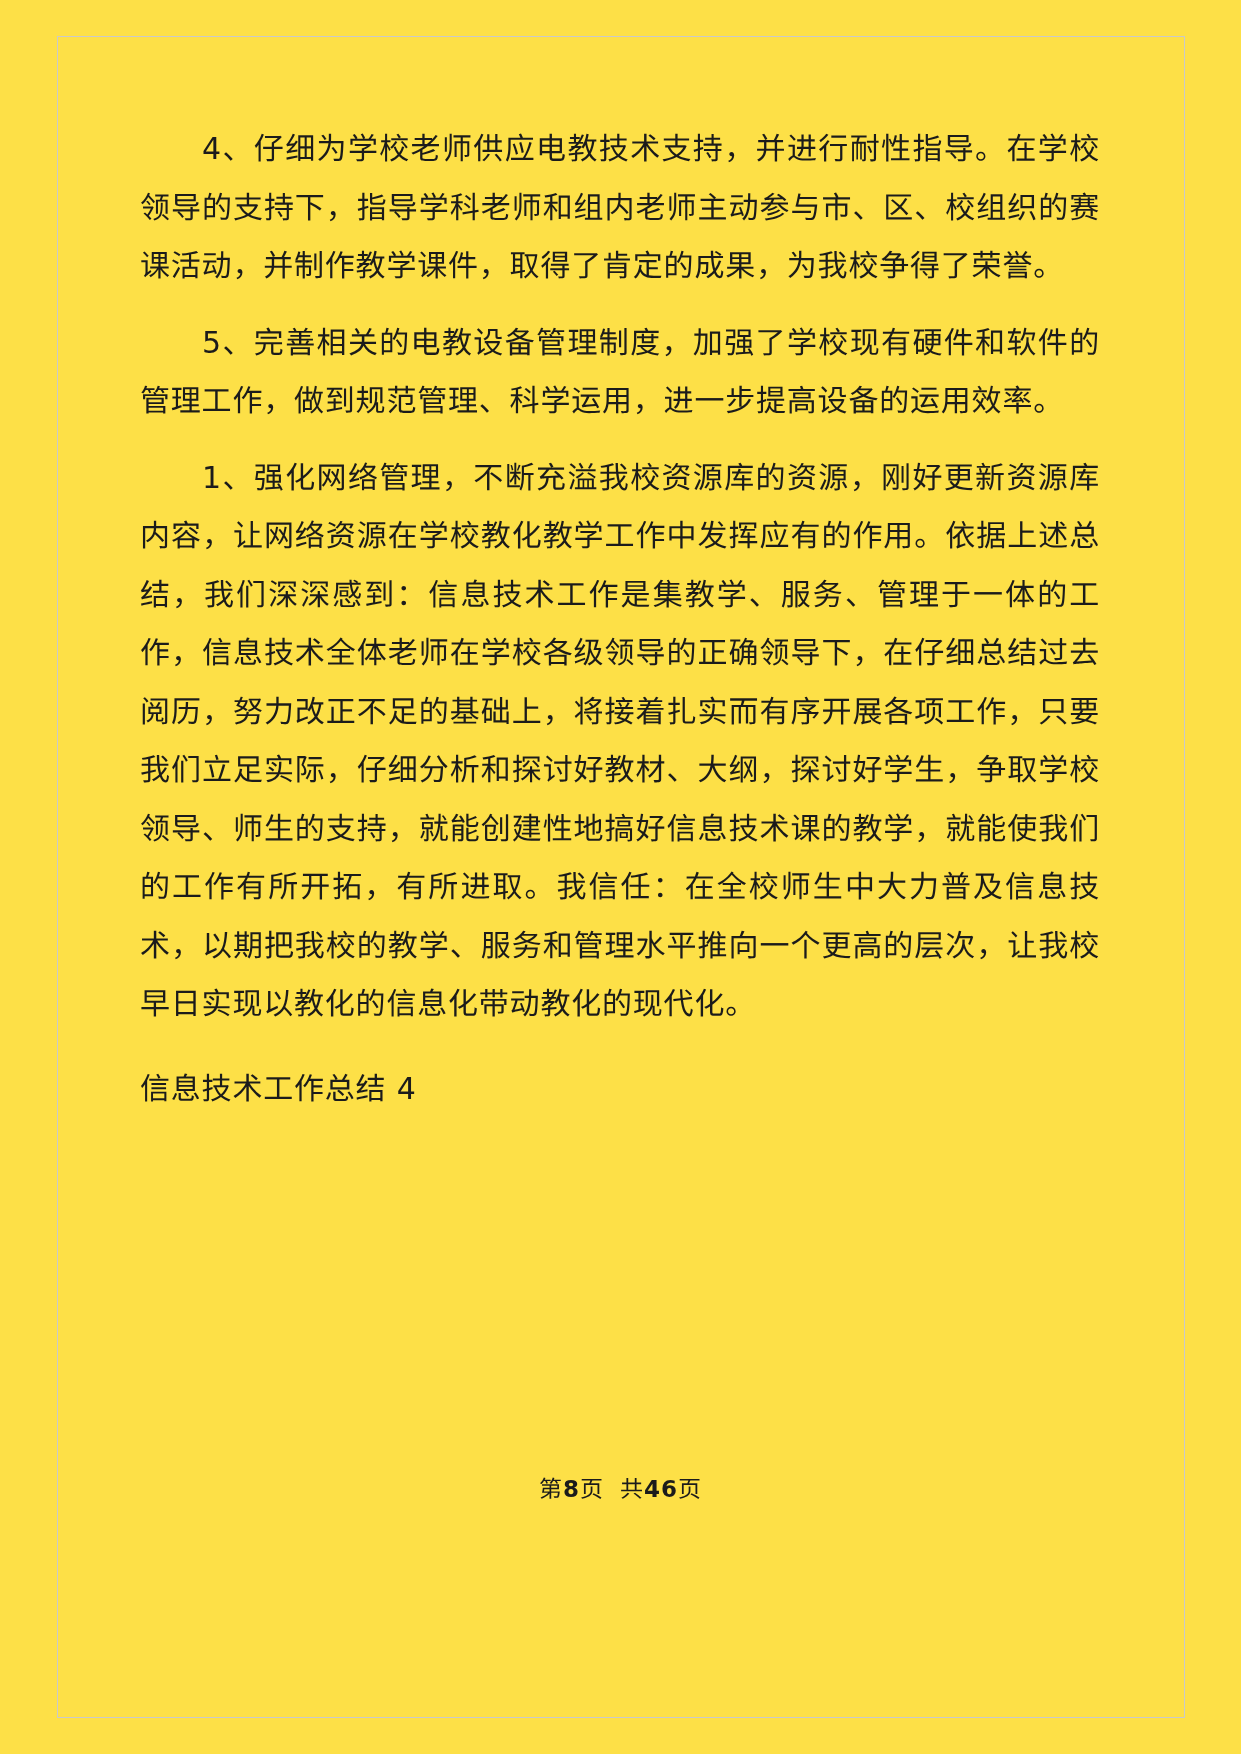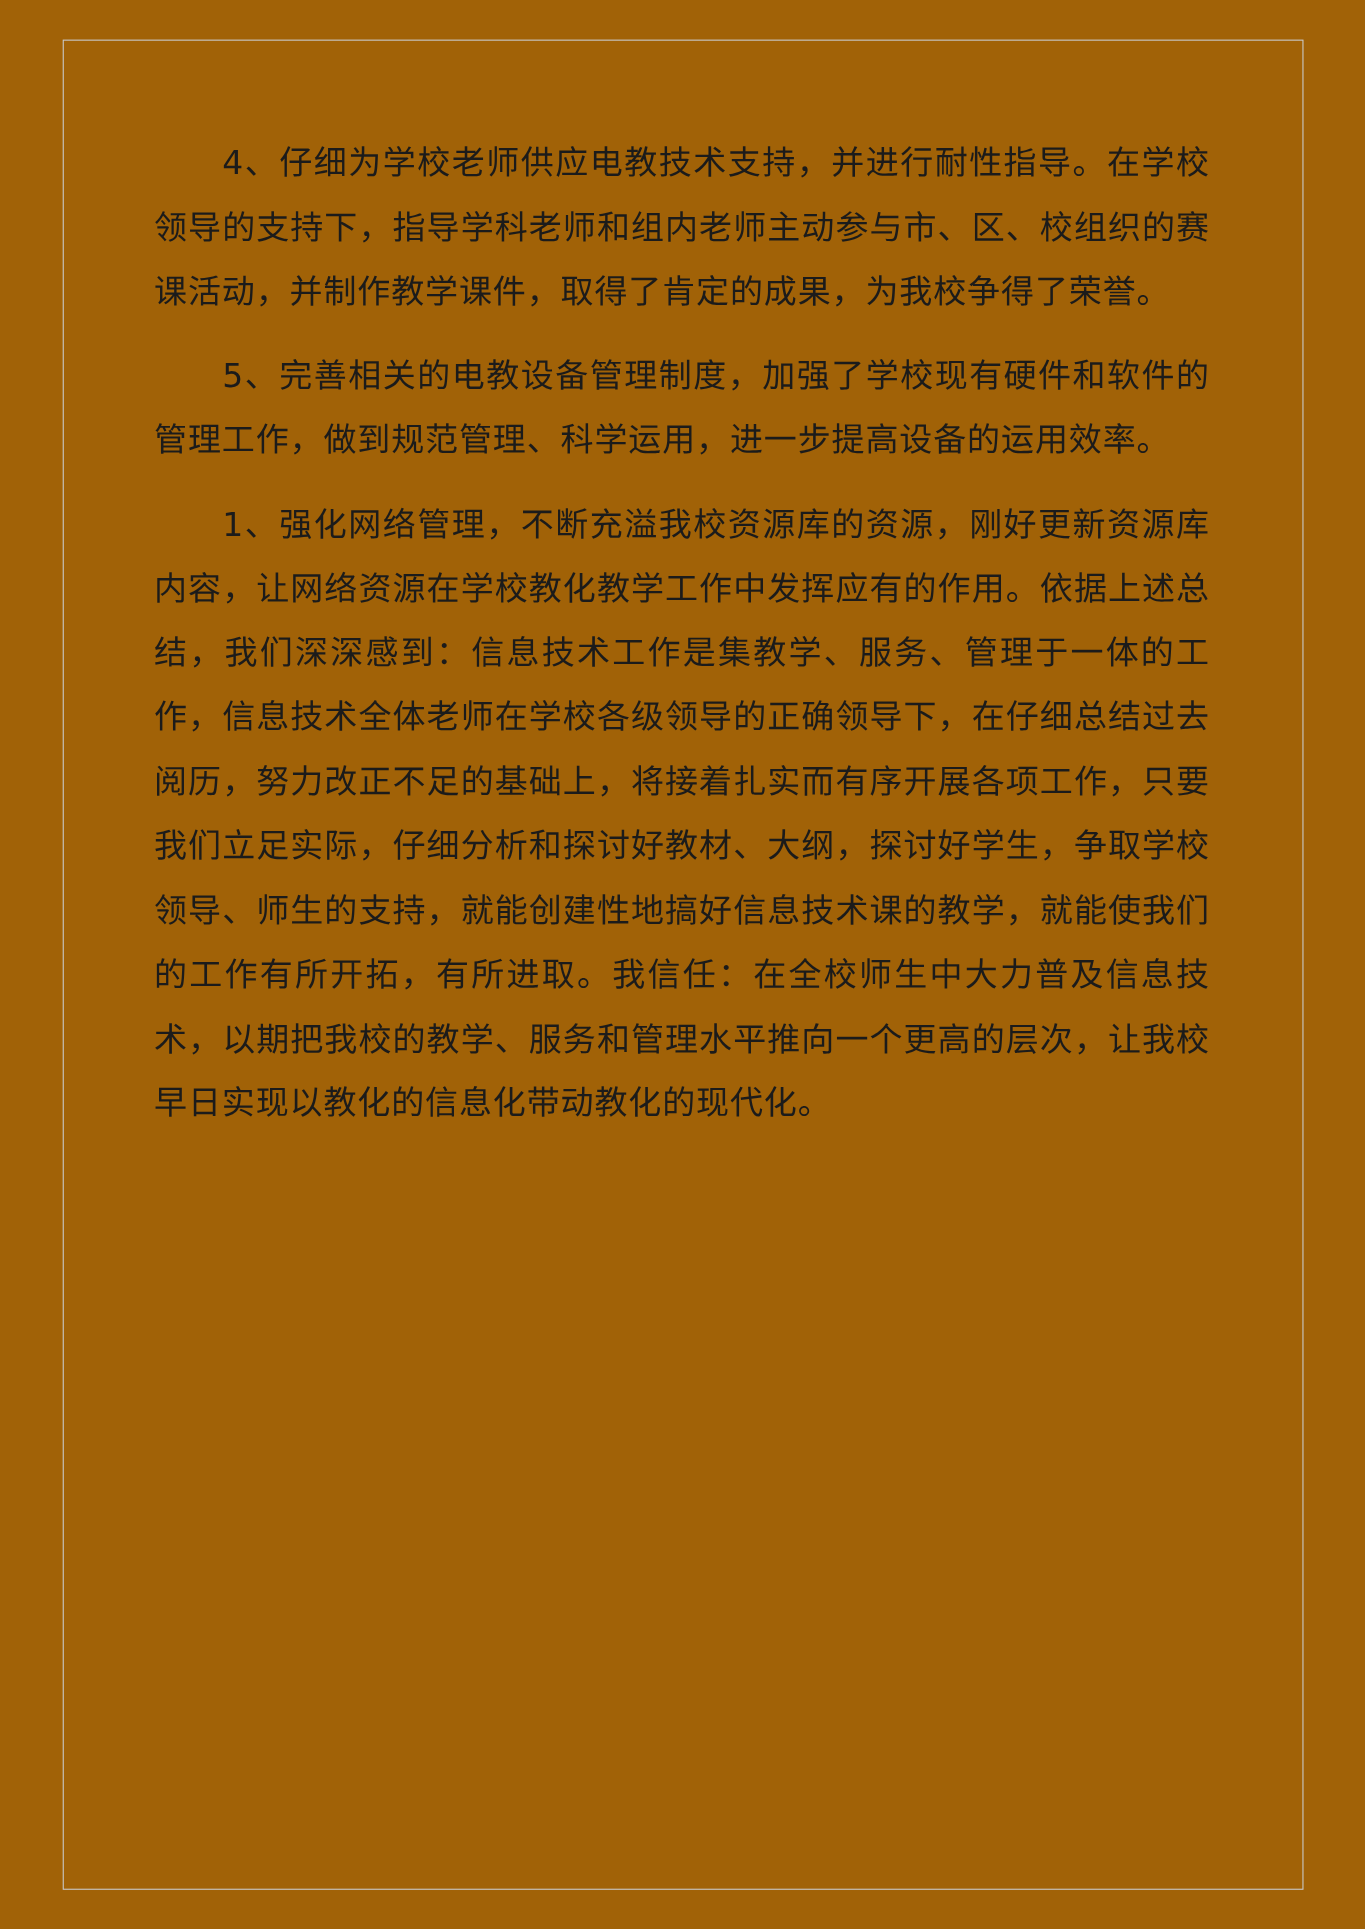--- a/index.html
+++ b/index.html
@@ -7,21 +7,21 @@
     padding: 0;
     background: #ffffff;
   }
   body {
     font-family: "DejaVu Sans", sans-serif;
   }
   .page {
     position: relative;
     width: 1241px;
     height: 1754px;
-    background: #a16207;
+    background: #fde047;
     box-sizing: border-box;
     overflow: hidden;
   }
   .page-border {
     position: absolute;
     left: 57px;
     top: 36px;
     width: 1128px;
     height: 1682px;
     border: 1px solid #c9c9c9;
@@ -84,17 +84,21 @@
   <div class="page-border"></div>
 
   <div class="content">
 
     <p class="para">4、仔细为学校老师供应电教技术支持，并进行耐性指导。在学校领导的支持下，指导学科老师和组内老师主动参与市、区、校组织的赛课活动，并制作教学课件，取得了肯定的成果，为我校争得了荣誉。</p>
 
     <p class="para">5、完善相关的电教设备管理制度，加强了学校现有硬件和软件的管理工作，做到规范管理、科学运用，进一步提高设备的运用效率。</p>
 
     <p class="para tight">1、强化网络管理，不断充溢我校资源库的资源，刚好更新资源库内容，让网络资源在学校教化教学工作中发挥应有的作用。依据上述总结，我们深深感到：信息技术工作是集教学、服务、管理于一体的工作，信息技术全体老师在学校各级领导的正确领导下，在仔细总结过去阅历，努力改正不足的基础上，将接着扎实而有序开展各项工作，只要我们立足实际，仔细分析和探讨好教材、大纲，探讨好学生，争取学校领导、师生的支持，就能创建性地搞好信息技术课的教学，就能使我们的工作有所开拓，有所进取。我信任：在全校师生中大力普及信息技术，以期把我校的教学、服务和管理水平推向一个更高的层次，让我校早日实现以教化的信息化带动教化的现代化。</p>
 
+    <p class="heading">信息技术工作总结 4</p>
 
   </div>
 
+  <div class="footer">
+    <span>第</span><span class="num">8</span><span>页</span><span class="sep"></span><span>共</span><span class="num">46</span><span>页</span>
+  </div>
 
 </div>
 
 </body></html>

